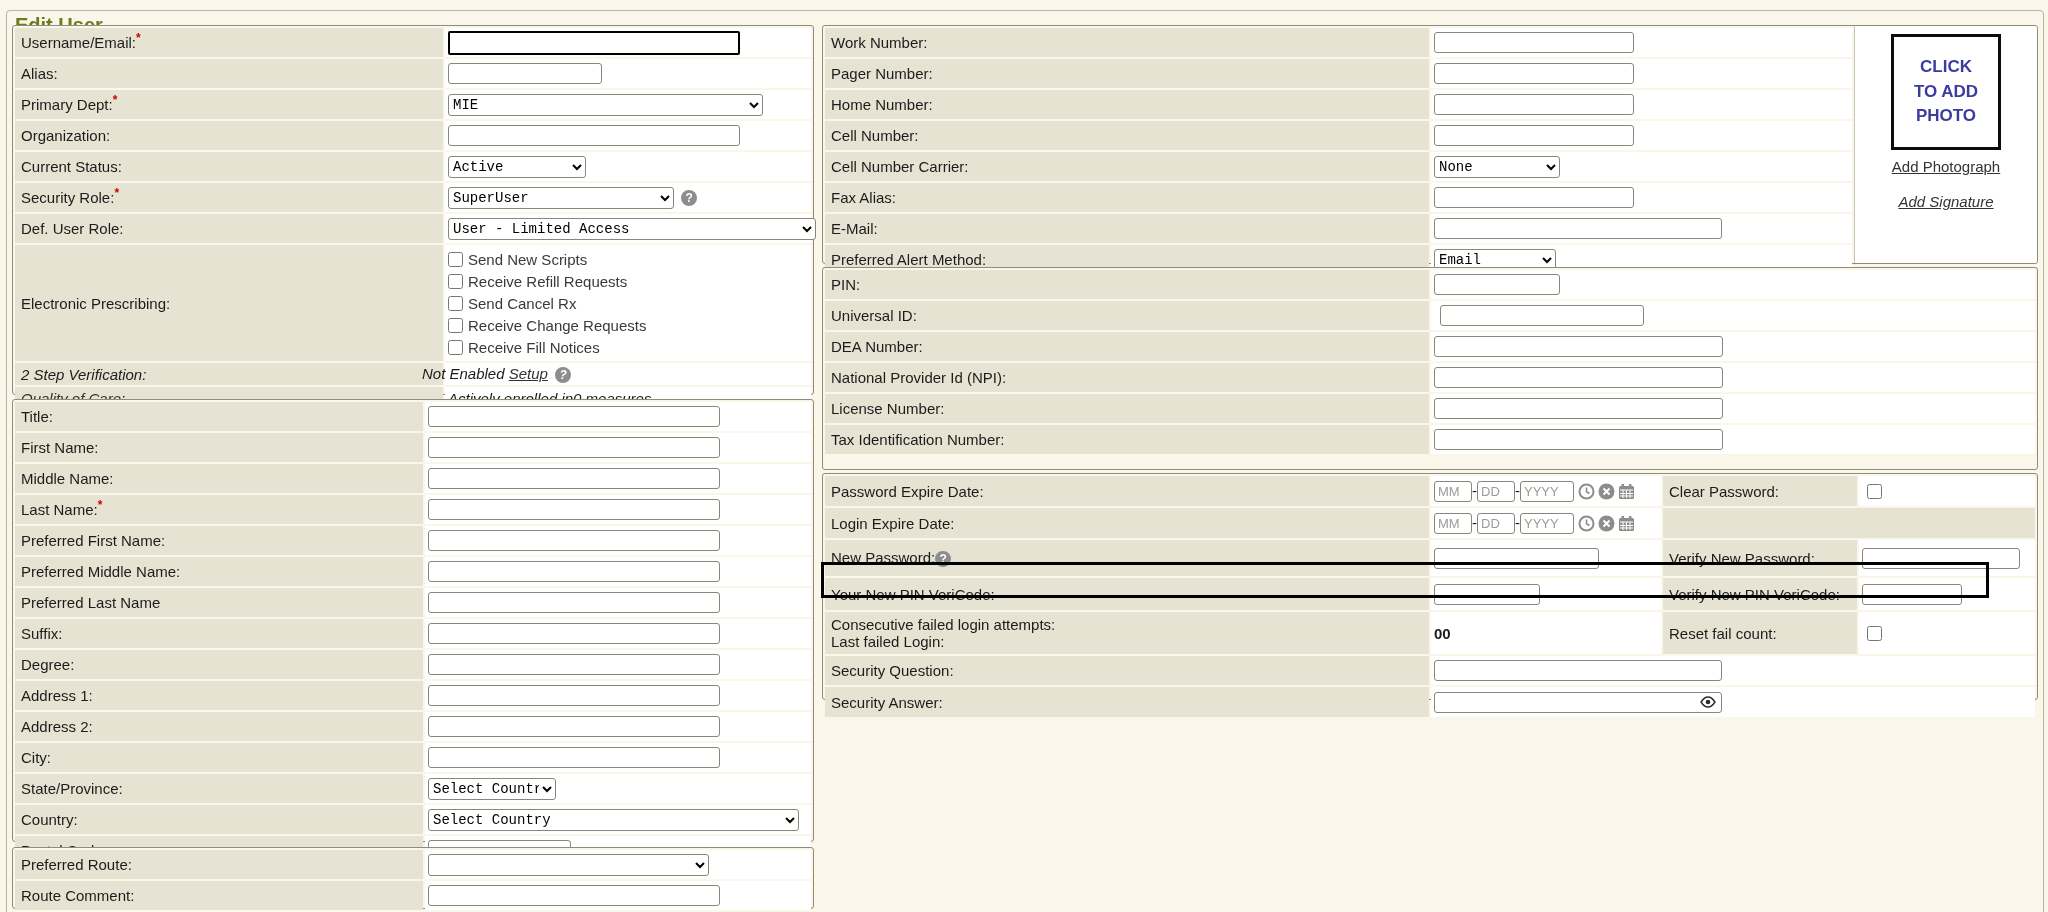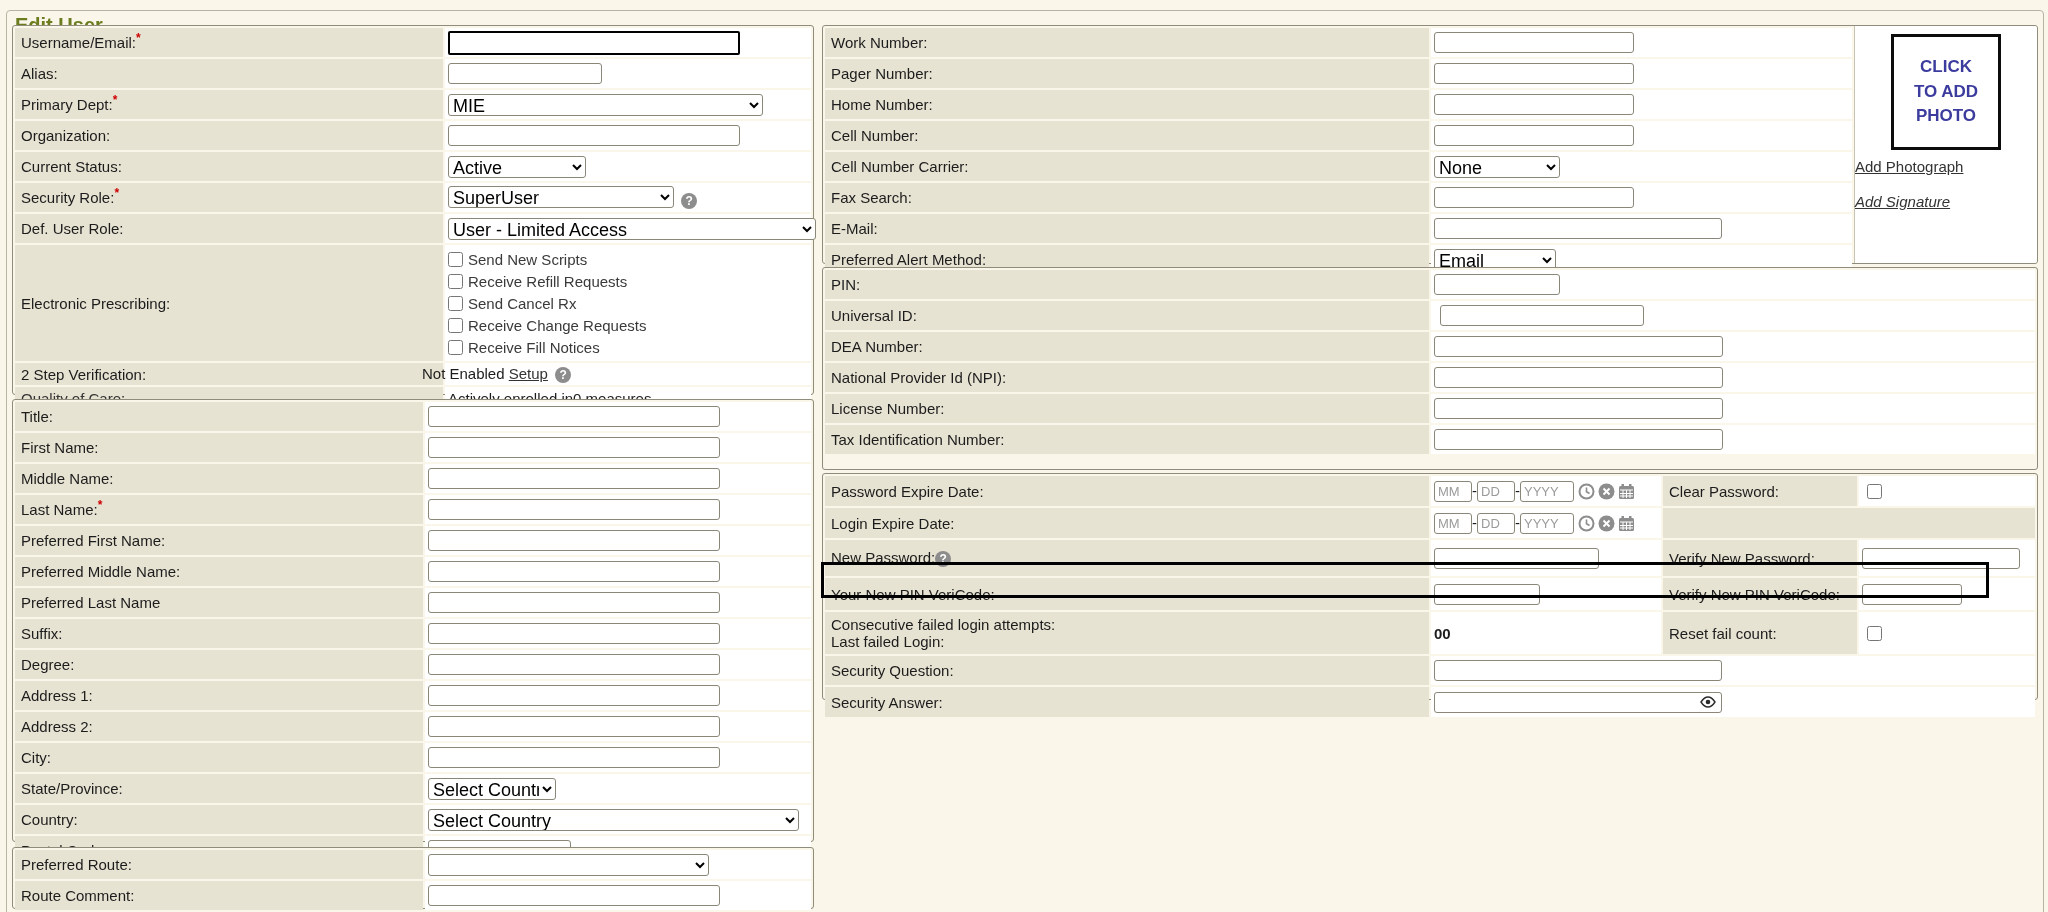--- a/index.html
+++ b/index.html
@@ -15,38 +15,38 @@
   #fs-route{left:12px;top:847px;width:802px;height:62px;}
   #fs-contact{left:822px;top:25px;width:1216px;height:239px;display:flex;}
   #fs-ids{left:822px;top:267px;width:1216px;height:203px;}
   #fs-security{left:822px;top:473px;width:1216px;height:227px;position:absolute;}
   table{border-collapse:separate;border-spacing:2px;width:100%;table-layout:fixed;}
   td{box-sizing:border-box;vertical-align:middle;overflow:visible;}
   td.lbl{background:#e7e3d3;padding:2px 4px 2px 6px;}
   td.val{background:#ffffff;padding:2px 3px;}
   td.beige{background:#e7e3d3;}
   .t-std td{height:29px;}
-  .h22 td{height:22px;}
+  .h22 td{height:22px;font-style:italic;}
   .inp{height:21px;border:1px solid #8a8678;border-radius:3px;background:#fff;
        box-sizing:border-box;font-family:inherit;font-size:14px;padding:0 4px;}
   .inp-focused{border:2px solid #000;border-radius:2px;height:24px;}
   .sel{height:22px;border:1px solid #8a8678;border-radius:3px;background:#fff;
-       font-family:Liberation Sans, sans-serif;font-size:18px;box-sizing:border-box;}
+       font-family:Liberation Mono, monospace;font-size:14px;box-sizing:border-box;}
   .dinp{width:38px;height:21px;border:1px solid #8a8678;border-radius:3px;box-sizing:border-box;
         font-family:inherit;font-size:13px;padding:0 3px;color:#1d4ed8;}
   .dinp.yy{width:54px;}
   .dinp::placeholder{color:#9b9b9b;opacity:1;}
   .req{color:#cc0000;font-weight:bold;vertical-align:super;font-size:12px;line-height:0;}
   .lnk{color:#333;text-decoration:underline;cursor:pointer;}
   .help{display:inline-block;width:16px;height:16px;border-radius:50%;background:#8d8d8d;color:#fff;
         font-weight:bold;font-size:12px;text-align:center;line-height:16px;vertical-align:middle;margin-left:3px;}
   .ckrow{display:flex;align-items:center;height:22px;color:#3a3a3a;}
   .ckrow input{width:15px;height:15px;margin:0 5px 0 0;}
   .photo-cell{width:182px;border-left:1px solid #c8c4b4;background:#fff;border-radius:0 3px 3px 0;
-              }
+              text-align:center;}
   .photo-box{width:104px;height:110px;border:3px solid #0c0c0c;background:#fff;margin:8px auto 8px;
              display:flex;flex-direction:column;align-items:center;justify-content:center;
              color:#3c3c9e;font-weight:bold;font-size:17px;line-height:1.45;cursor:pointer;}
   .photo-link{display:block;margin:6px 0 0 0;}
   .photo-link2{display:block;margin:18px 0 0 0;font-style:italic;}
   .rows-part{flex:1;}
   .dateicons{display:inline-flex;align-items:center;gap:3px;vertical-align:middle;margin-left:4px;}
   .icon-btn{display:inline-flex;cursor:pointer;}
   .two-line div{line-height:17px;}
   .bold{font-weight:bold;}
@@ -307,21 +307,21 @@
           <td class="lbl"><span>Cell Number:</span></td>
           <td class="val"><input class="inp" style="width: 200px;"></td>
         </tr>
         <tr>
           <td class="lbl"><span>Cell Number Carrier:</span></td>
           <td class="val">
             <select class="sel" style="width:126px"><option>None</option></select>
           </td>
         </tr>
         <tr>
-          <td class="lbl"><span>Fax Search:</span></td>
+          <td class="lbl"><span>Fax Alias:</span></td>
           <td class="val"><input class="inp" style="width: 200px;"></td>
         </tr>
         <tr>
           <td class="lbl"><span>E-Mail:</span></td>
           <td class="val"><input class="inp" style="width: 288px;"></td>
         </tr>
         <tr>
           <td class="lbl"><span>Preferred Alert Method:</span></td>
           <td class="val">
             <select class="sel" style="width:122px"><option>Email</option></select>

